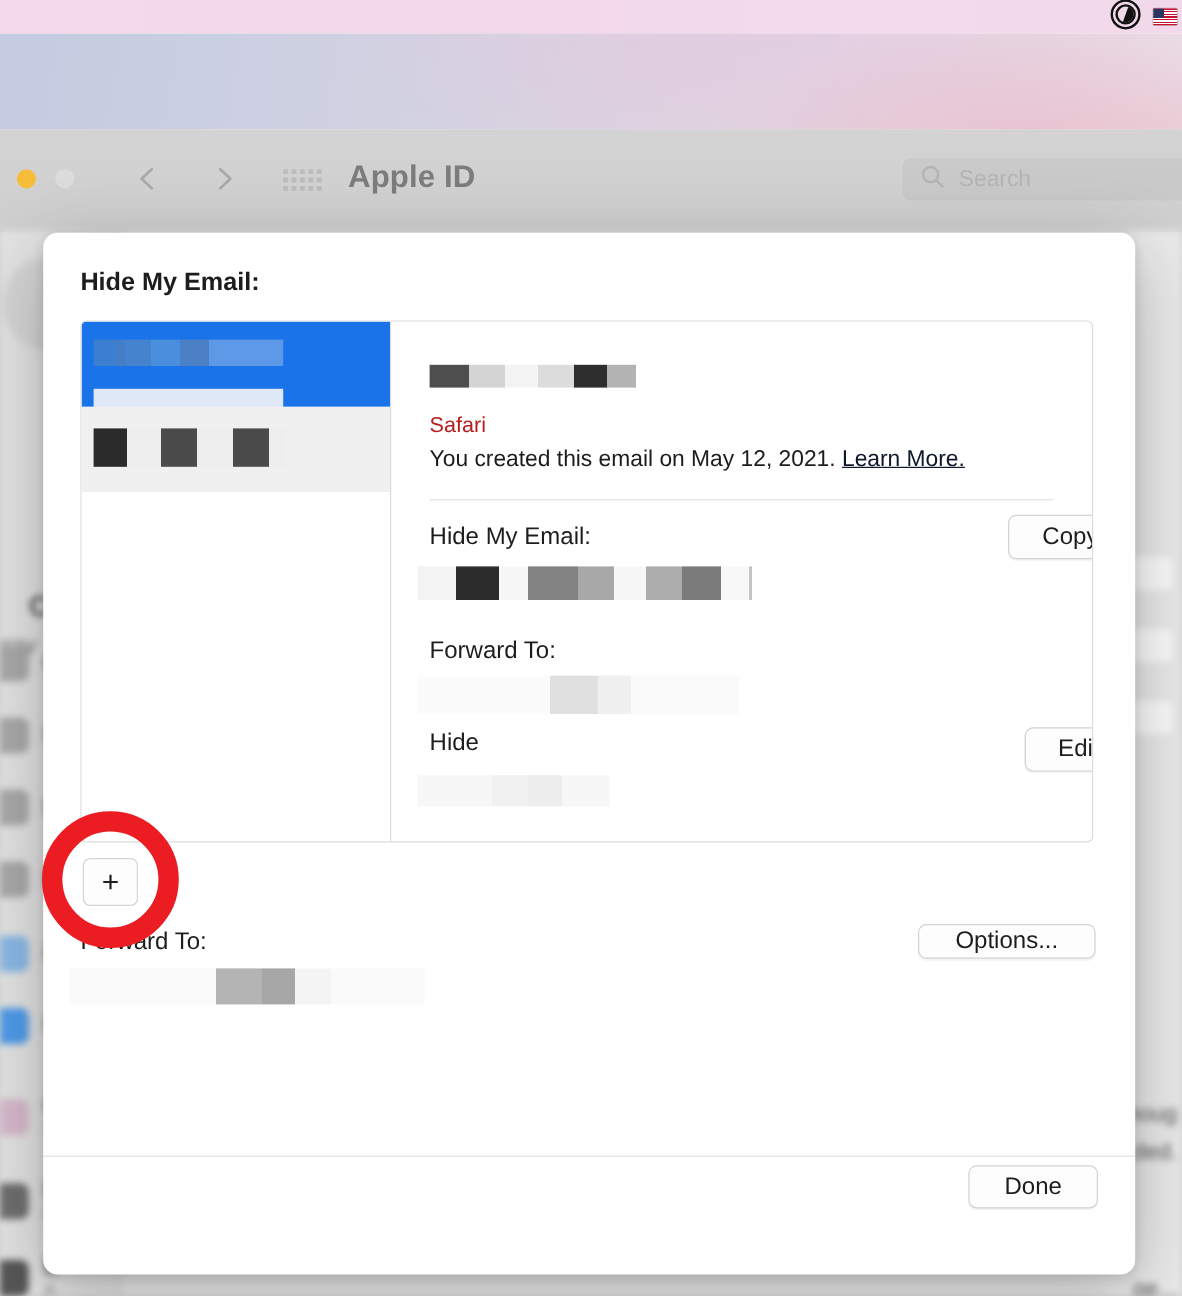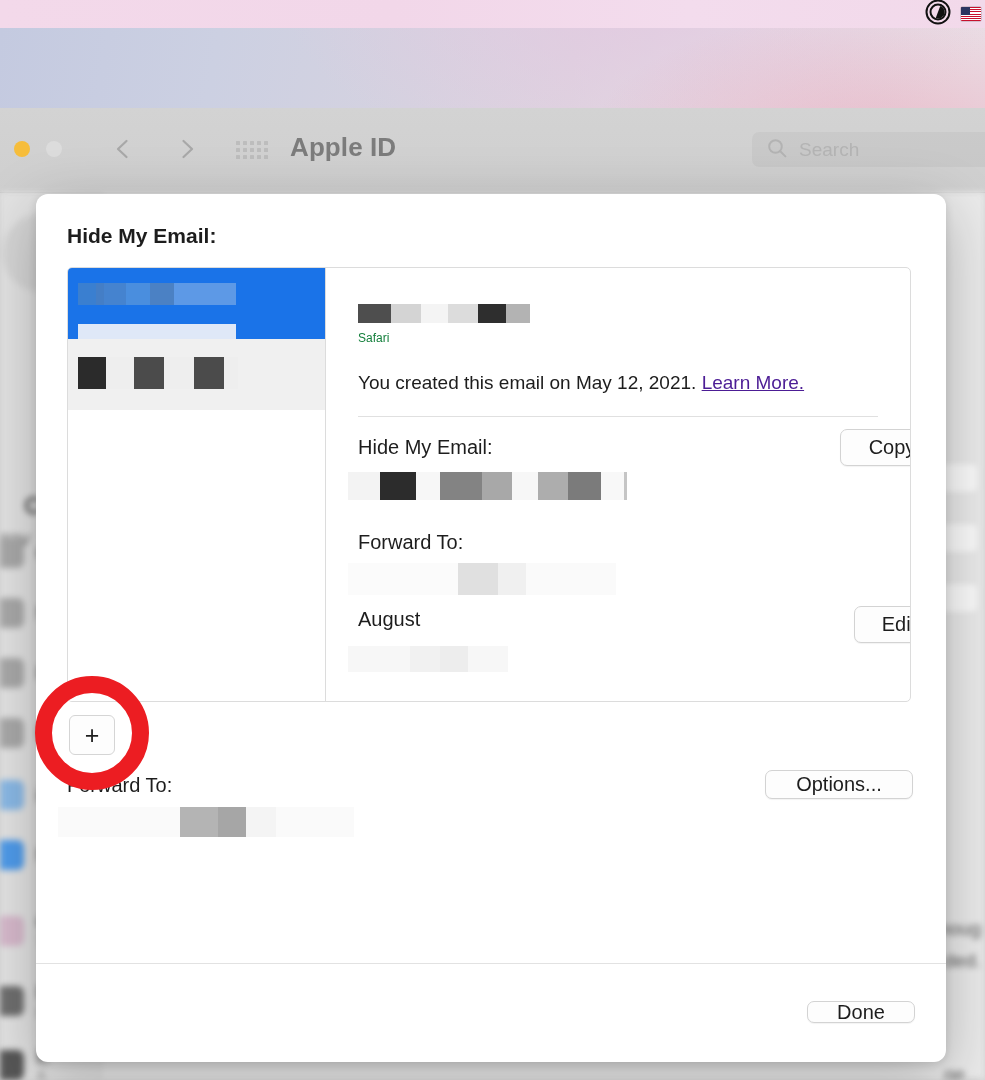--- a/index.html
+++ b/index.html
@@ -312,33 +312,33 @@
     background: linear-gradient(90deg,
       #4e4e4e 0px, #4e4e4e 33px,
       #d4d4d4 33px, #d4d4d4 63px,
       #f4f4f4 63px, #f4f4f4 90px,
       #dcdcdc 90px, #dcdcdc 120px,
       #2e2e2e 120px, #2e2e2e 148px,
       #b3b3b3 148px, #b3b3b3 100%);
   }
   .pr-app-name {
     position: absolute;
-    left: 32px; top: 63px;
-    font-size: 12px;
-    color: #15803d;
+    left: 32px; top: 76px;
+    font-size: 18px;
+    color: #b91c1c;
   }
   .pr-created {
     position: absolute;
     left: 32px; top: 104px;
     font-size: 19px;
     color: #1d1d1d;
     white-space: nowrap;
   }
   .pr-created a {
-    color: #4c1d95;
+    color: #0f172a;
     text-decoration: underline;
   }
   .pr-divider {
     position: absolute;
     left: 32px; top: 148px;
     width: 520px; height: 1px;
     background: #e0e0e0;
   }
 
   .field-label {
@@ -444,22 +444,22 @@
     width: 148px; height: 29px;
   }
 
   .sheet-divider {
     position: absolute;
     left: 0; top: 769px;
     width: 910px; height: 1px;
     background: #e2e2e2;
   }
   .btn-done {
-    left: 771px; top: 807px;
-    width: 108px; height: 22px;
+    left: 771px; top: 777px;
+    width: 108px; height: 36px;
   }
 
   
   .annot-ring {
     position: absolute;
     left: 35px; top: 676px;
     width: 114px; height: 114px;
     border-radius: 50%;
     border: 17px solid #ec1d22;
     box-sizing: border-box;
@@ -615,21 +615,21 @@
 
         <div class="pr-divider"></div>
 
         <div class="field-label hme-label">Hide My Email:</div>
         <div class="hme-value"></div>
         <button class="btn btn-copy">Copy</button>
 
         <div class="field-label fwd-label">Forward To:</div>
         <div class="fwd-value"></div>
 
-        <div class="field-label lbl-label">August</div>
+        <div class="field-label lbl-label">Hide</div>
         <div class="lbl-value"></div>
         <button class="btn btn-edit">Edit</button>
       </div>
     </div>
 
     <div class="add-btn">+</div>
 
     <div class="bottom-fwd-label">Forward To:</div>
     <div class="bottom-fwd-value"></div>
     <button class="btn btn-options">Options...</button>

